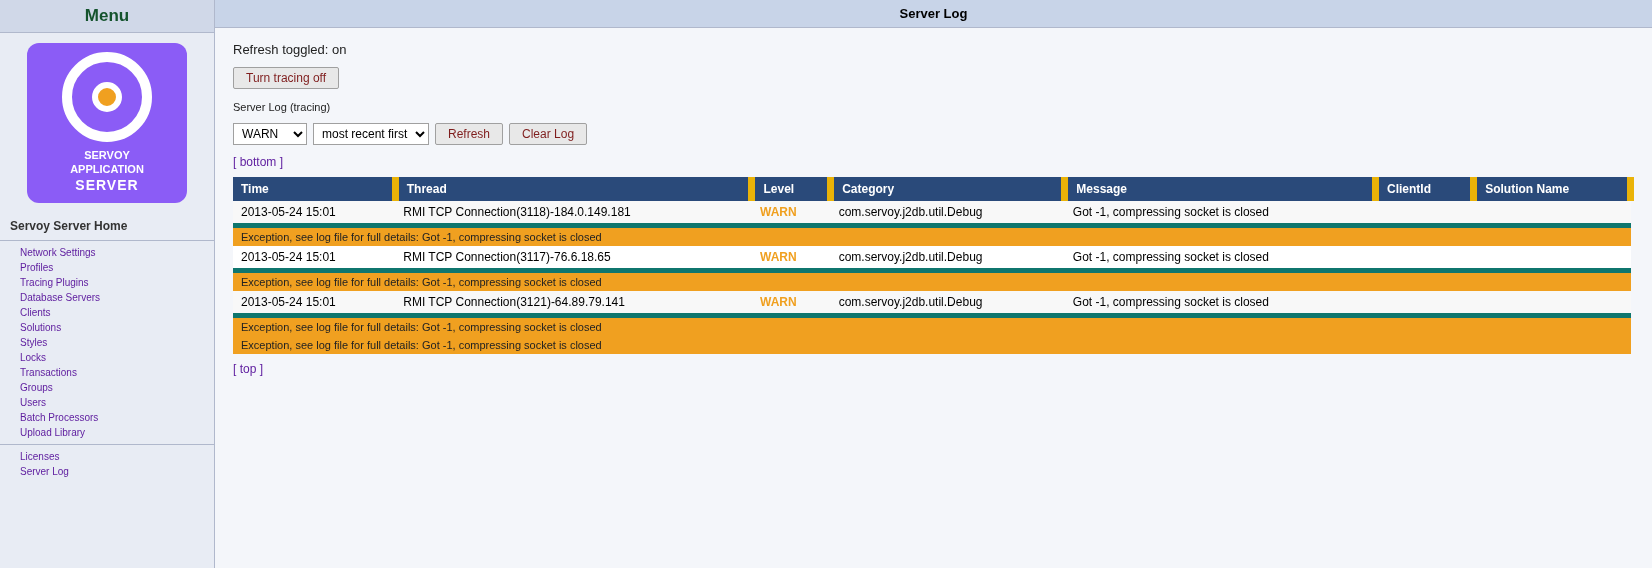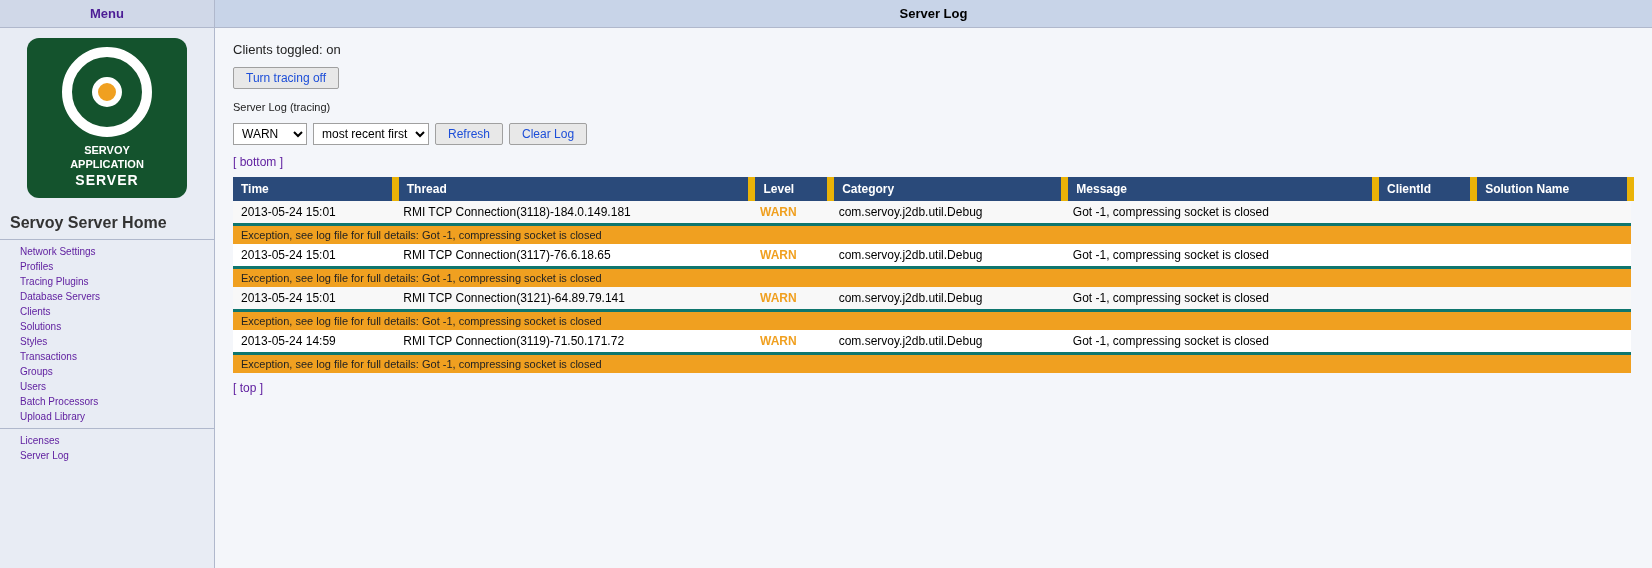--- a/index.html
+++ b/index.html
@@ -13,27 +13,27 @@
       border-right: 1px solid #b0b8cc;
       display: flex;
       flex-direction: column;
       height: 568px;
       overflow-y: auto;
     }
     #sidebar-header {
       background: #d0d8e8;
       text-align: center;
       font-weight: bold;
-      font-size: 13px;
+      font-size: 17px;
       padding: 6px 0;
-      color: #4c1d95;
+      color: #14532d;
       border-bottom: 1px solid #b0b8cc;
     }
     #logo-area {
-      background: #14532d;
+      background: #8b5cf6;
       margin: 10px auto;
       width: 160px;
       height: 160px;
       border-radius: 12px;
       display: flex;
       flex-direction: column;
       align-items: center;
       justify-content: center;
       position: relative;
     }
@@ -61,21 +61,21 @@
       font-size: 11px;
       font-weight: bold;
       line-height: 1.3;
     }
     .logo-text .server {
       font-size: 14px;
       letter-spacing: 1px;
     }
     .sidebar-section-title {
       font-weight: bold;
-      font-size: 16px;
+      font-size: 12px;
       color: #333;
       padding: 6px 10px 3px 10px;
     }
     .sidebar-link {
       display: block;
       color: #6020a0;
       text-decoration: none;
       padding: 2px 10px 2px 20px;
       font-size: 10px;
       cursor: pointer;
@@ -111,21 +111,21 @@
       color: #222;
     }
     .btn {
       display: inline-block;
       padding: 3px 12px;
       background: #e8e8e8;
       border: 1px solid #a0a0a0;
       border-radius: 2px;
       cursor: pointer;
       font-size: 12px;
-      color: #1d4ed8;
+      color: #7f1d1d;
     }
 
     .section-title {
       font-size: 11px;
       font-weight: bold;
       margin-bottom: 10px;
       color: #222;
     }
     .section-title span {
       font-weight: normal;
@@ -169,21 +169,21 @@
     }
     .log-table tbody tr.data-row {
       background: white;
     }
     .log-table tbody tr.data-row:nth-child(4n+1) { background: #f8f8f8; }
     .log-table tbody tr.exception-row {
       background: #f0a020;
     }
     .log-table tbody td {
       padding: 4px 8px;
-      border-bottom: 3px solid #0f766e;
+      border-bottom: 5px solid #0f766e;
       vertical-align: middle;
     }
     .log-table tbody tr.exception-row td {
       padding: 3px 8px;
       font-size: 11px;
       color: #222;
       border-bottom: none;
     }
     .warn-badge {
       color: #f0a020;
@@ -210,37 +210,38 @@
   </div>
   <div class="sidebar-section-title">Servoy Server Home</div>
   <div class="sidebar-divider"></div>
   <a class="sidebar-link">Network Settings</a>
   <a class="sidebar-link">Profiles</a>
   <a class="sidebar-link">Tracing Plugins</a>
   <a class="sidebar-link">Database Servers</a>
   <a class="sidebar-link">Clients</a>
   <a class="sidebar-link">Solutions</a>
   <a class="sidebar-link">Styles</a>
+  <a class="sidebar-link">Locks</a>
   <a class="sidebar-link">Transactions</a>
   <a class="sidebar-link">Groups</a>
   <a class="sidebar-link">Users</a>
   <a class="sidebar-link">Batch Processors</a>
   <a class="sidebar-link">Upload Library</a>
   <div class="sidebar-divider"></div>
   <a class="sidebar-link">Licenses</a>
   <a class="sidebar-link">Server Log</a>
 </div>
 
 <div id="main">
   <div id="main-header">
     <span>Server Log</span>
   </div>
   <div id="main-content">
 
-    <div class="tracing-status">Clients toggled: on</div>
+    <div class="tracing-status">Refresh toggled: on</div>
 
     <div style="margin-bottom:12px;">
       <button class="btn">Turn tracing off</button>
     </div>
 
     <div class="section-title">
       <span>Server Log</span>
       <span>(tracing)</span>
     </div>
 
@@ -305,29 +306,20 @@
       <td>RMI TCP Connection(3121)-64.89.79.141</td>
       <td><span class="warn-badge">WARN</span></td>
       <td>com.servoy.j2db.util.Debug</td>
       <td>Got -1, compressing socket is closed</td>
       <td></td>
       <td></td>
     </tr>
           <tr class="exception-row">
             <td colspan="7">Exception, see log file for full details: Got -1, compressing socket is closed</td>
           </tr>
-          <tr class="data-row">
-      <td>2013-05-24 14:59</td>
-      <td>RMI TCP Connection(3119)-71.50.171.72</td>
-      <td><span class="warn-badge">WARN</span></td>
-      <td>com.servoy.j2db.util.Debug</td>
-      <td>Got -1, compressing socket is closed</td>
-      <td></td>
-      <td></td>
-    </tr>
           <tr class="exception-row">
             <td colspan="7">Exception, see log file for full details: Got -1, compressing socket is closed</td>
           </tr>
         </tbody>
     </table>
 
     <div class="anchor-row top-row">
       <a class="anchor-link">[ top ]</a>
     </div>
 

